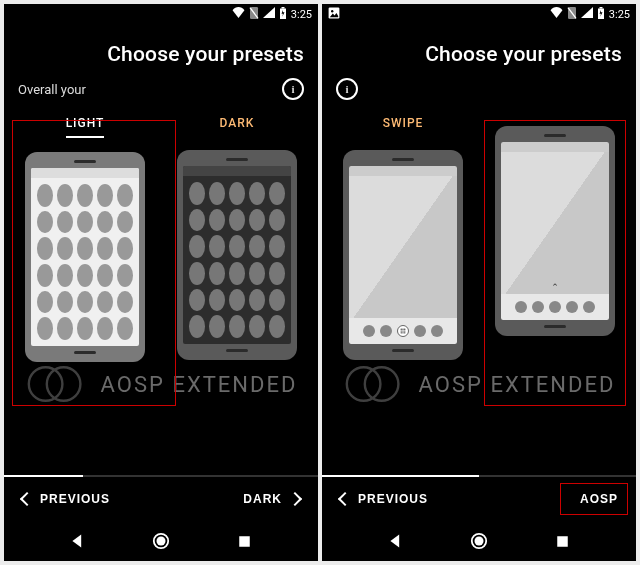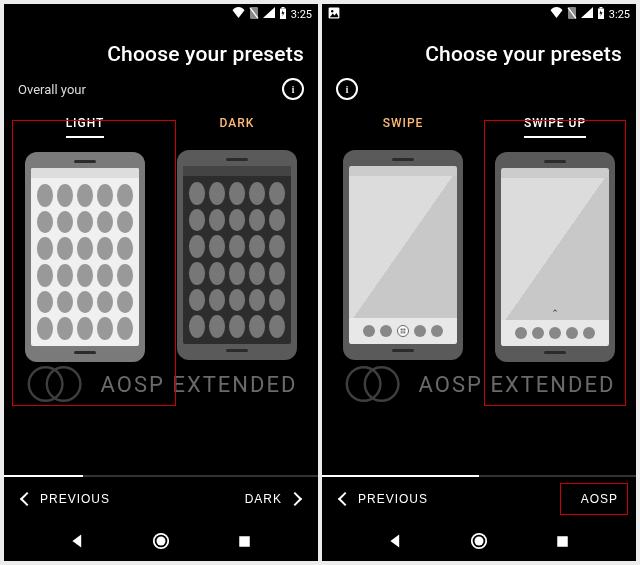--- a/index.html
+++ b/index.html
@@ -37,21 +37,21 @@
   .dock .main{background:#fff;border:1px solid #666;box-sizing:border-box;display:flex;align-items:center;justify-content:center;}
   .dock .main svg{width:6px;height:6px;}
   .arrowUp{position:absolute;left:50%;bottom:2px;transform:translateX(-50%);font-size:9px;color:#333;}
   .opt .screenInner.swipe .iconArea{background:linear-gradient(125deg,#dcdcdc 0 50%,#c8c8c8 50% 100%);}
   .opt .screenInner.swipe .dock{background:#e8e8e8;}
   .watermark{position:absolute;left:50%;top:350px;transform:translateX(-50%);display:flex;align-items:center;gap:16px;color:#6a6a6a;font-size:22px;letter-spacing:2px;white-space:nowrap;pointer-events:none;}
   .watermark svg{width:60px;height:60px;opacity:.6;}
   .progress{height:2px;background:#333;margin:0;}
   .progress .fill{height:100%;background:#fff;}
   .footer{display:flex;align-items:center;justify-content:space-between;padding:14px 12px;}
-  .footer button{background:none;border:none;color:#fff;font-size:12px;letter-spacing:1px;font-weight:400;display:flex;align-items:center;gap:8px;cursor:pointer;}
+  .footer button{background:none;border:none;color:#fff;font-size:12px;letter-spacing:1px;font-weight:700;display:flex;align-items:center;gap:8px;cursor:pointer;}
   .footer .chev{display:inline-block;width:8px;height:8px;border-top:2px solid #fff;border-right:2px solid #fff;}
   .footer .chev.l{transform:rotate(-135deg);}
   .footer .chev.r{transform:rotate(45deg);}
   .navbar{height:40px;display:flex;align-items:center;justify-content:space-evenly;}
   .nav{width:18px;height:18px;display:flex;align-items:center;justify-content:center;}
   .redbox{position:absolute;border:1px solid #c00;pointer-events:none;box-sizing:border-box;}
 </style>
 </head>
 <body>
 
@@ -289,21 +289,20 @@
                   </svg>
                 </span>
                 <span></span>
                 <span></span>
               </div>
           </div>
           <div class="homebtn"></div>
         </div>
       </div>
       <div class="opt selected">
-        <span class="lbl">SWIPE UP</span>
         <div class="phone dark">
           <div class="speaker"></div>
           <div class="screenInner swipe">
             <div class="topstrip" style="background:#ccc;"></div>
             <div class="iconArea">
                 <span class="arrowUp">⌃</span>
               </div>
             <div class="dock">
                 <span></span>
                 <span></span>

